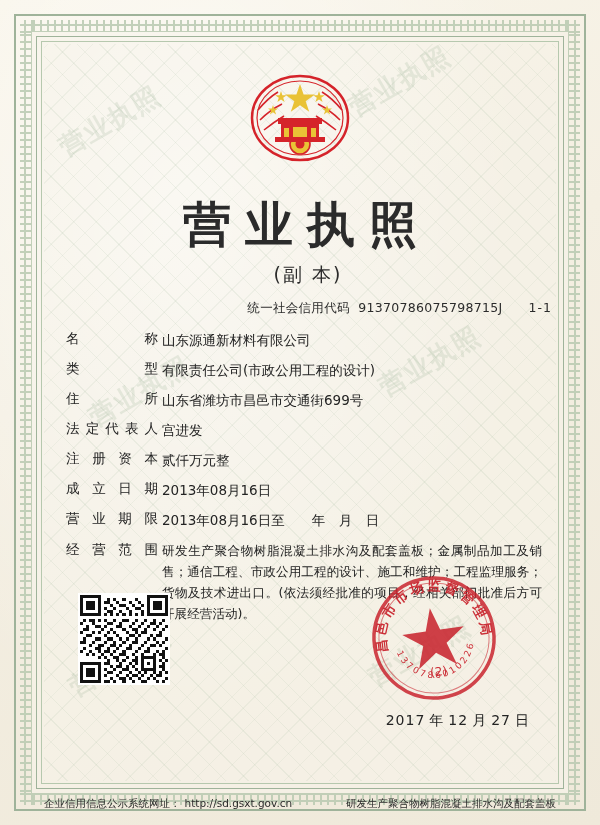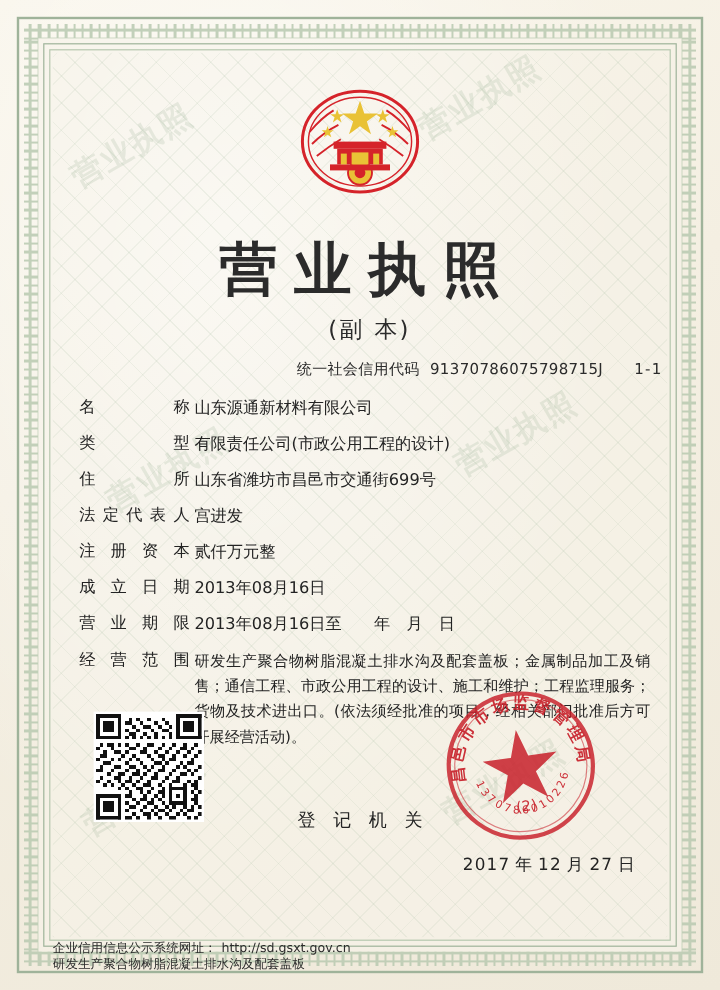--- a/index.html
+++ b/index.html
@@ -227,21 +227,20 @@
     position: absolute;
     left: 44px;
     right: 44px;
     bottom: 14px;
     display: flex;
     justify-content: space-between;
     align-items: baseline;
     font-family: "DejaVu Sans", sans-serif;
     font-size: 10.5px;
     color: #2b2b2b;
-    flex-direction: column;
   }
   .footer .left { letter-spacing: 0; }
   .footer .left .url { margin-left: 4px; }
   .footer .right { letter-spacing: 0; }
 </style>
 </head>
 <body>
 
 <div class="license">
 
@@ -574,21 +573,20 @@
         <text font-family="DejaVu Sans, sans-serif" font-size="13.5" font-weight="bold" fill="#c8202a" letter-spacing="3">
           <textPath href="#sealArcTop" startOffset="50%" text-anchor="middle">昌邑市市场监督管理局</textPath>
         </text>
         <text font-family="DejaVu Sans, sans-serif" font-size="9" fill="#c8202a" letter-spacing="2.5">
           <textPath href="#sealArcBottom" startOffset="50%" text-anchor="middle">1370786010226</textPath>
         </text>
         <text x="66" y="104" text-anchor="middle" font-family="DejaVu Sans, sans-serif" font-size="12" fill="#c8202a">(2)</text>
       </svg>
     </div>
 
-    <div class="registry">登 记 机 关</div>
 
     <div class="issue-date">
       <span>2017</span><span class="sep">年</span><span>12</span><span class="sep">月</span><span>27</span><span class="sep">日</span>
     </div>
 
   </div>
 
   <div class="footer">
     <div class="left">
       <span>企业信用信息公示系统网址：</span><span class="url">http://sd.gsxt.gov.cn</span>

